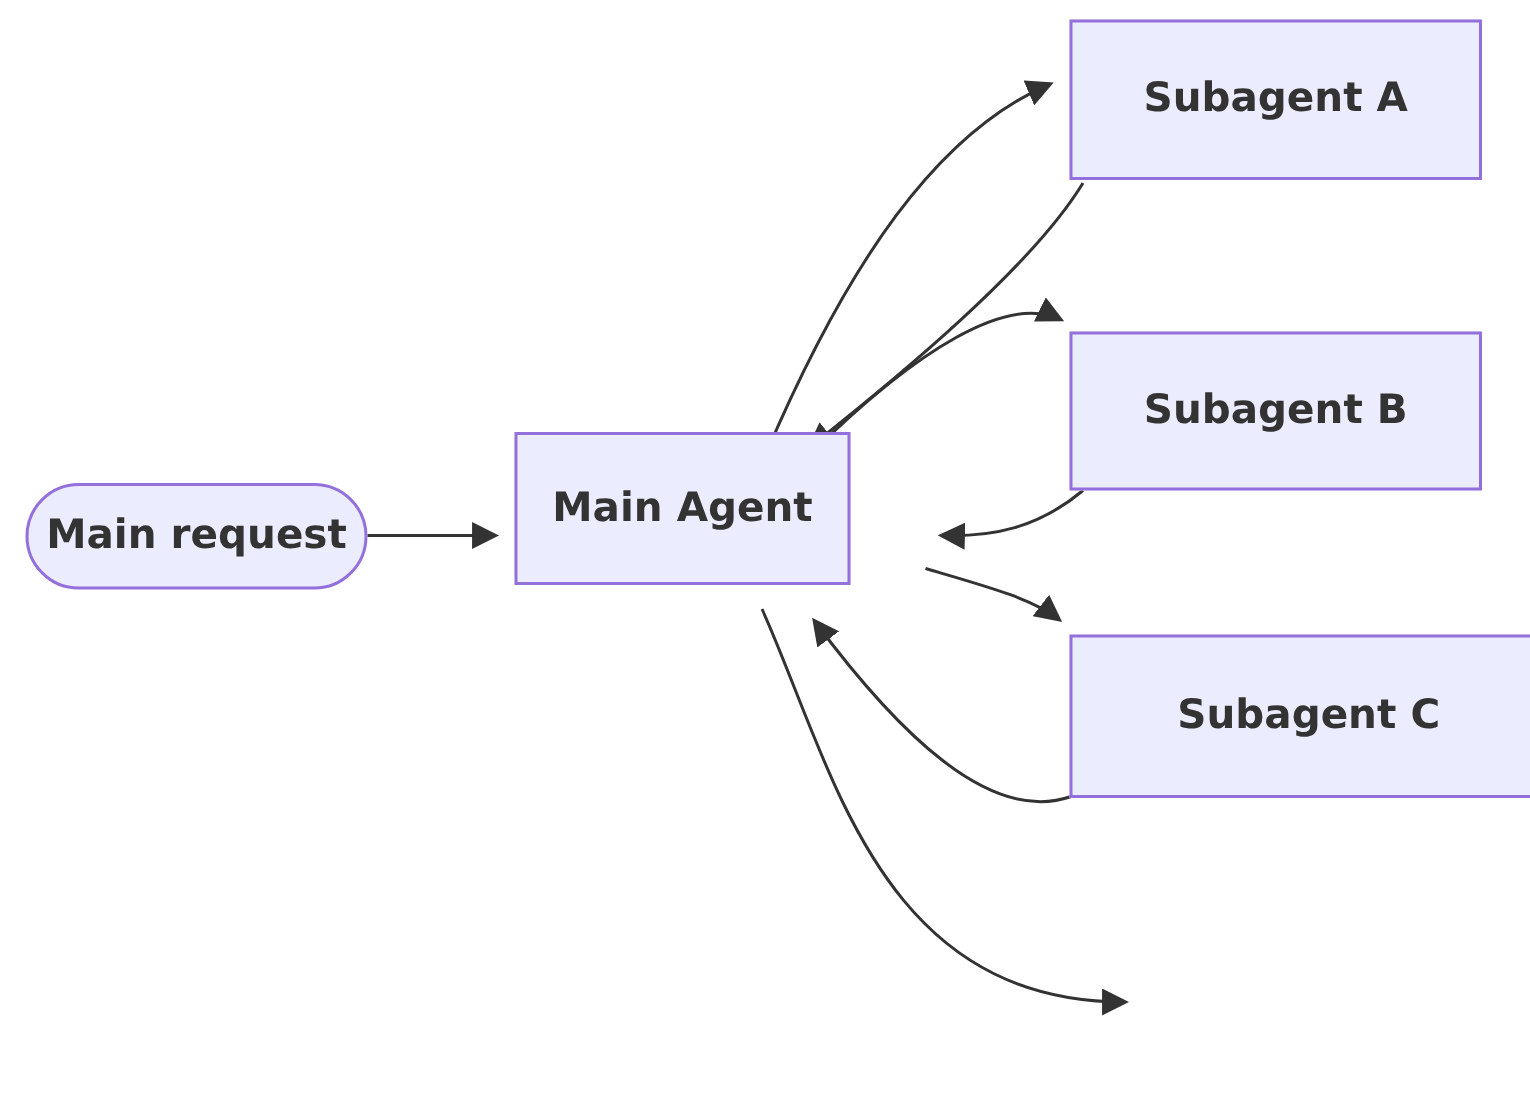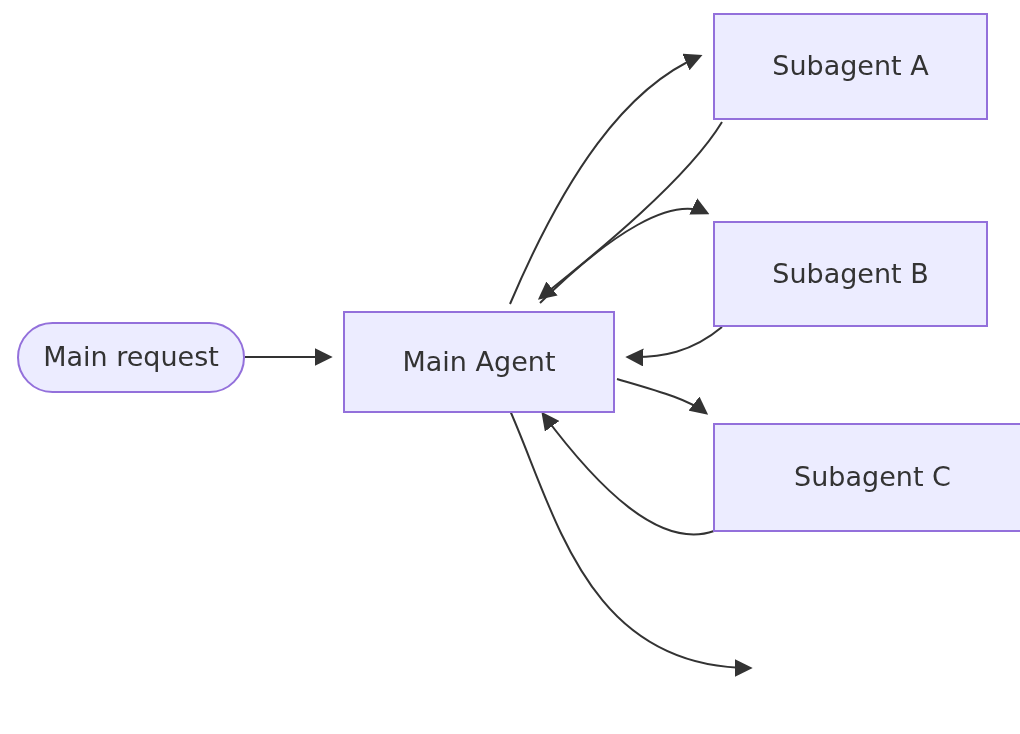--- a/index.html
+++ b/index.html
@@ -34,25 +34,26 @@
   .node {
     position: absolute;
     display: flex; align-items: center; justify-content: center;
     background: var(--node-fill);
     border: 2px solid var(--node-border);
     color: var(--text);
     font-size: 27px;
     line-height: 1.2;
     white-space: nowrap;
     text-align: center;
+    font-weight: bold;
   }
   .stadium { border-radius: 999px; }
 
   .n-user    { left: 17px;  top: 322px; width: 228px; height: 71px; }
-  .n-main    { left: 343px; top: 311px; width: 272px; height: 102px; }
+  .n-main    { left: 343px; top: 288px; width: 224px; height: 102px; }
   .n-sub-a   { left: 713px; top: 13px;  width: 275px; height: 107px; }
   .n-sub-b   { left: 713px; top: 221px; width: 275px; height: 106px; justify-content: center; }
   .n-sub-c   { left: 713px; top: 423px; width: 319px; height: 109px; }
   .n-resp    { left: 762px; top: 630px; width: 178px; height: 77px; }
 </style>
 </head>
 <body>
 
 <div class="canvas">
 

